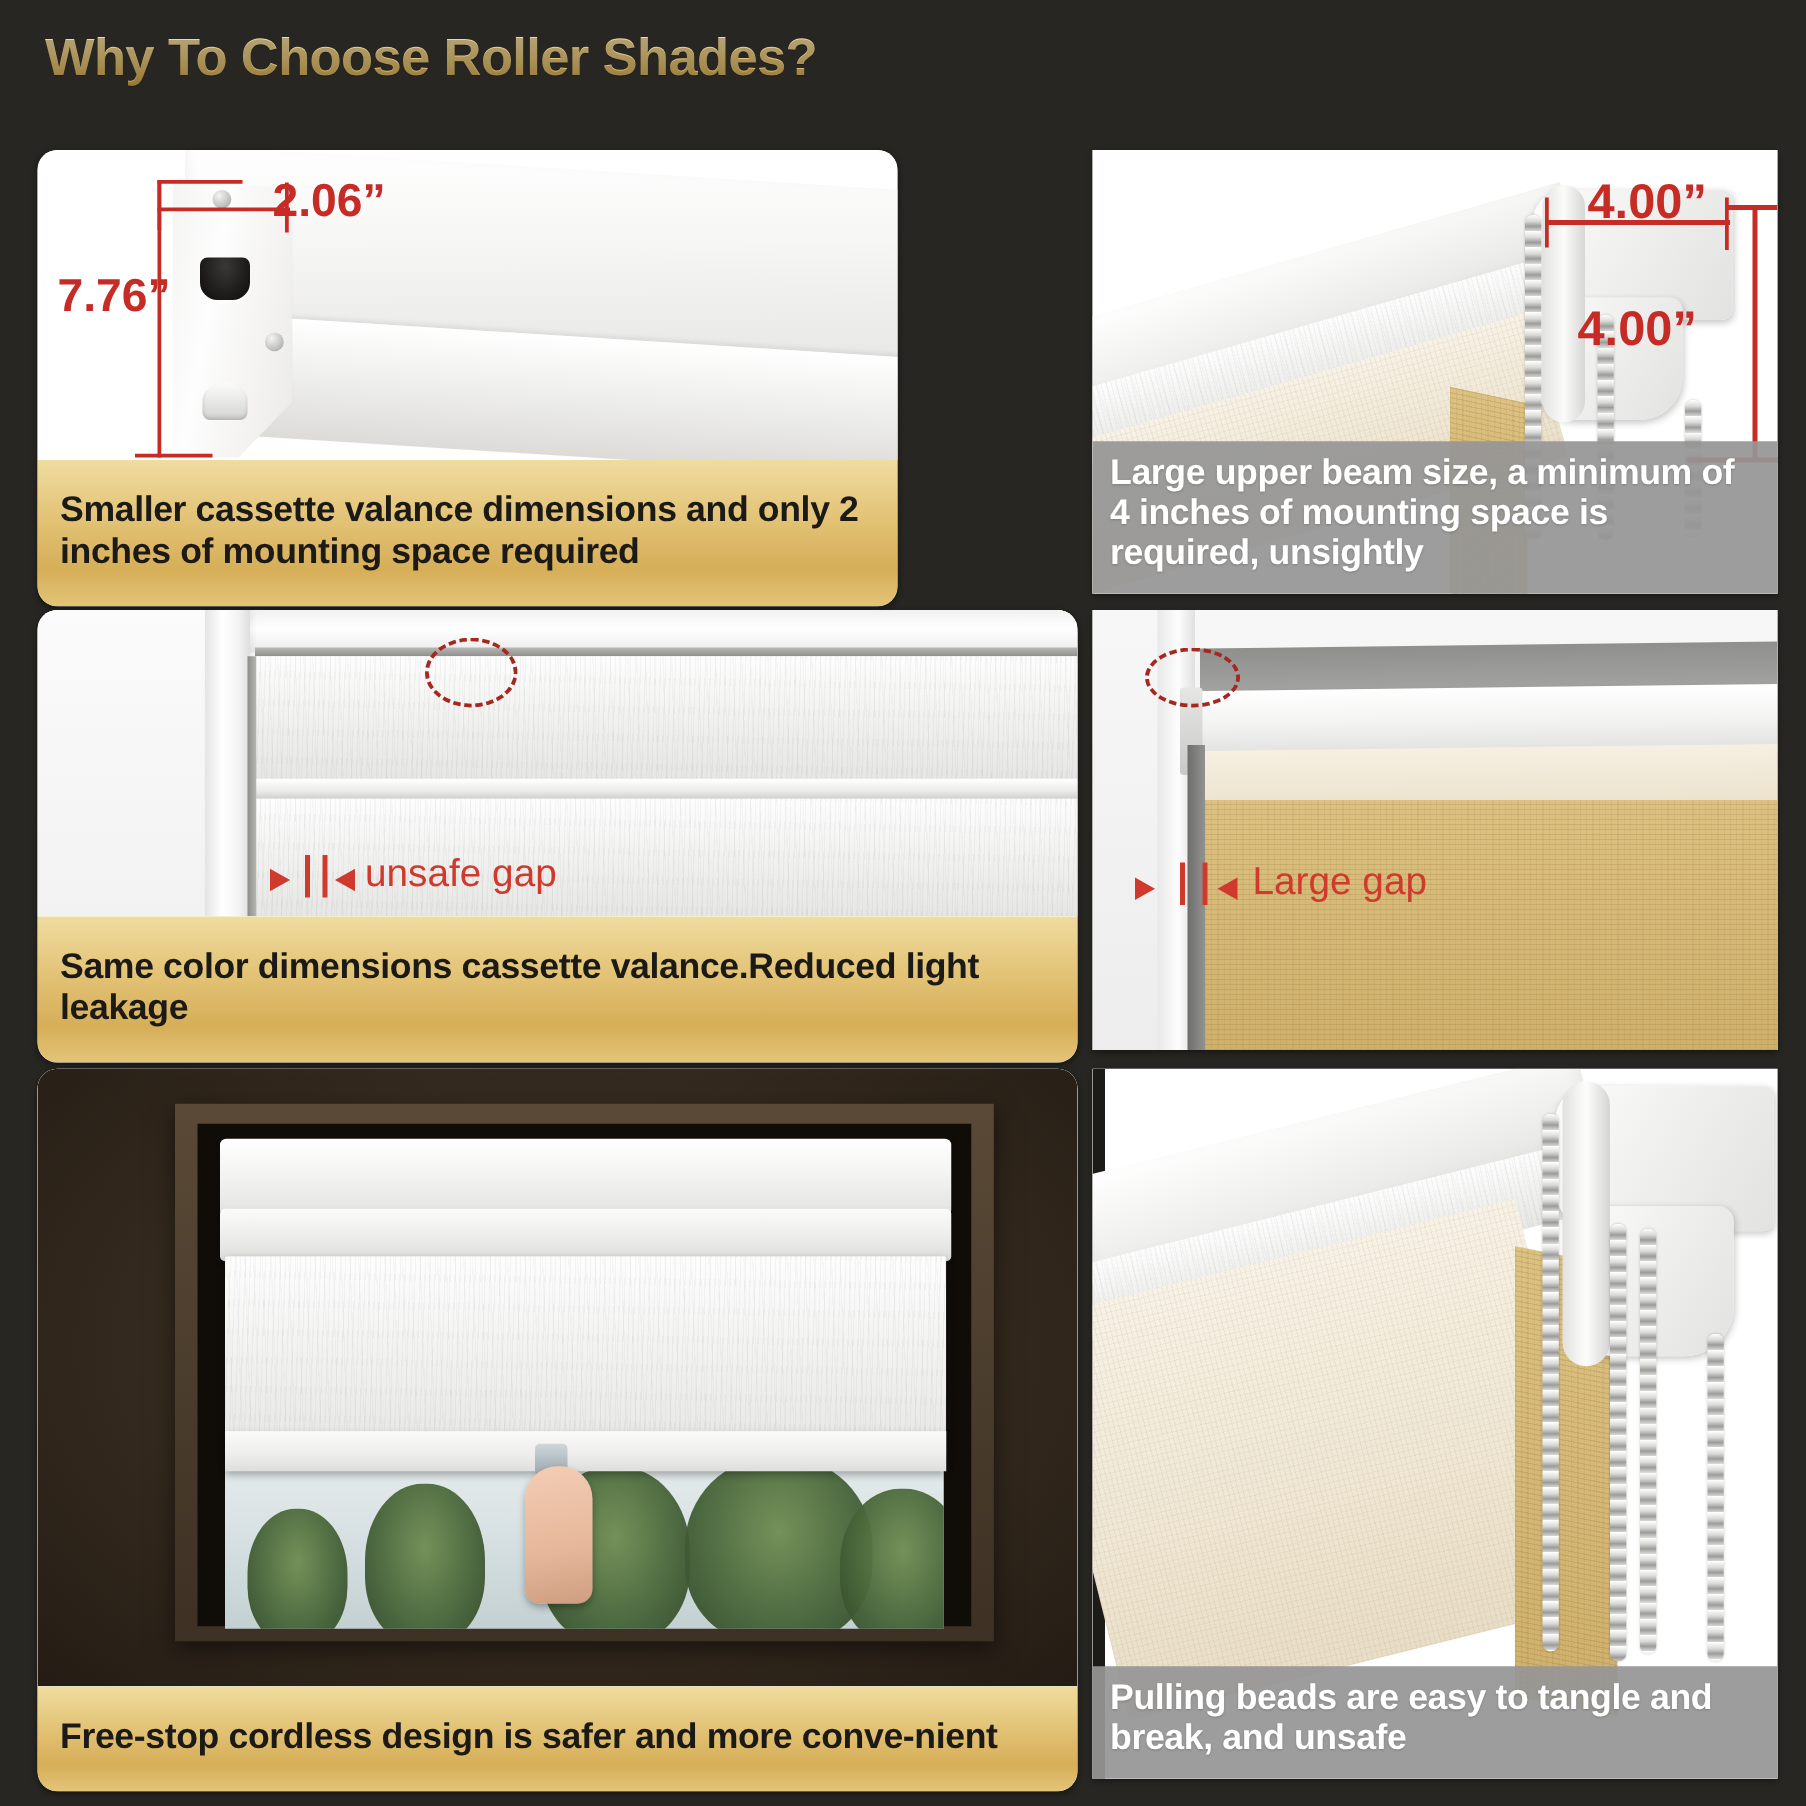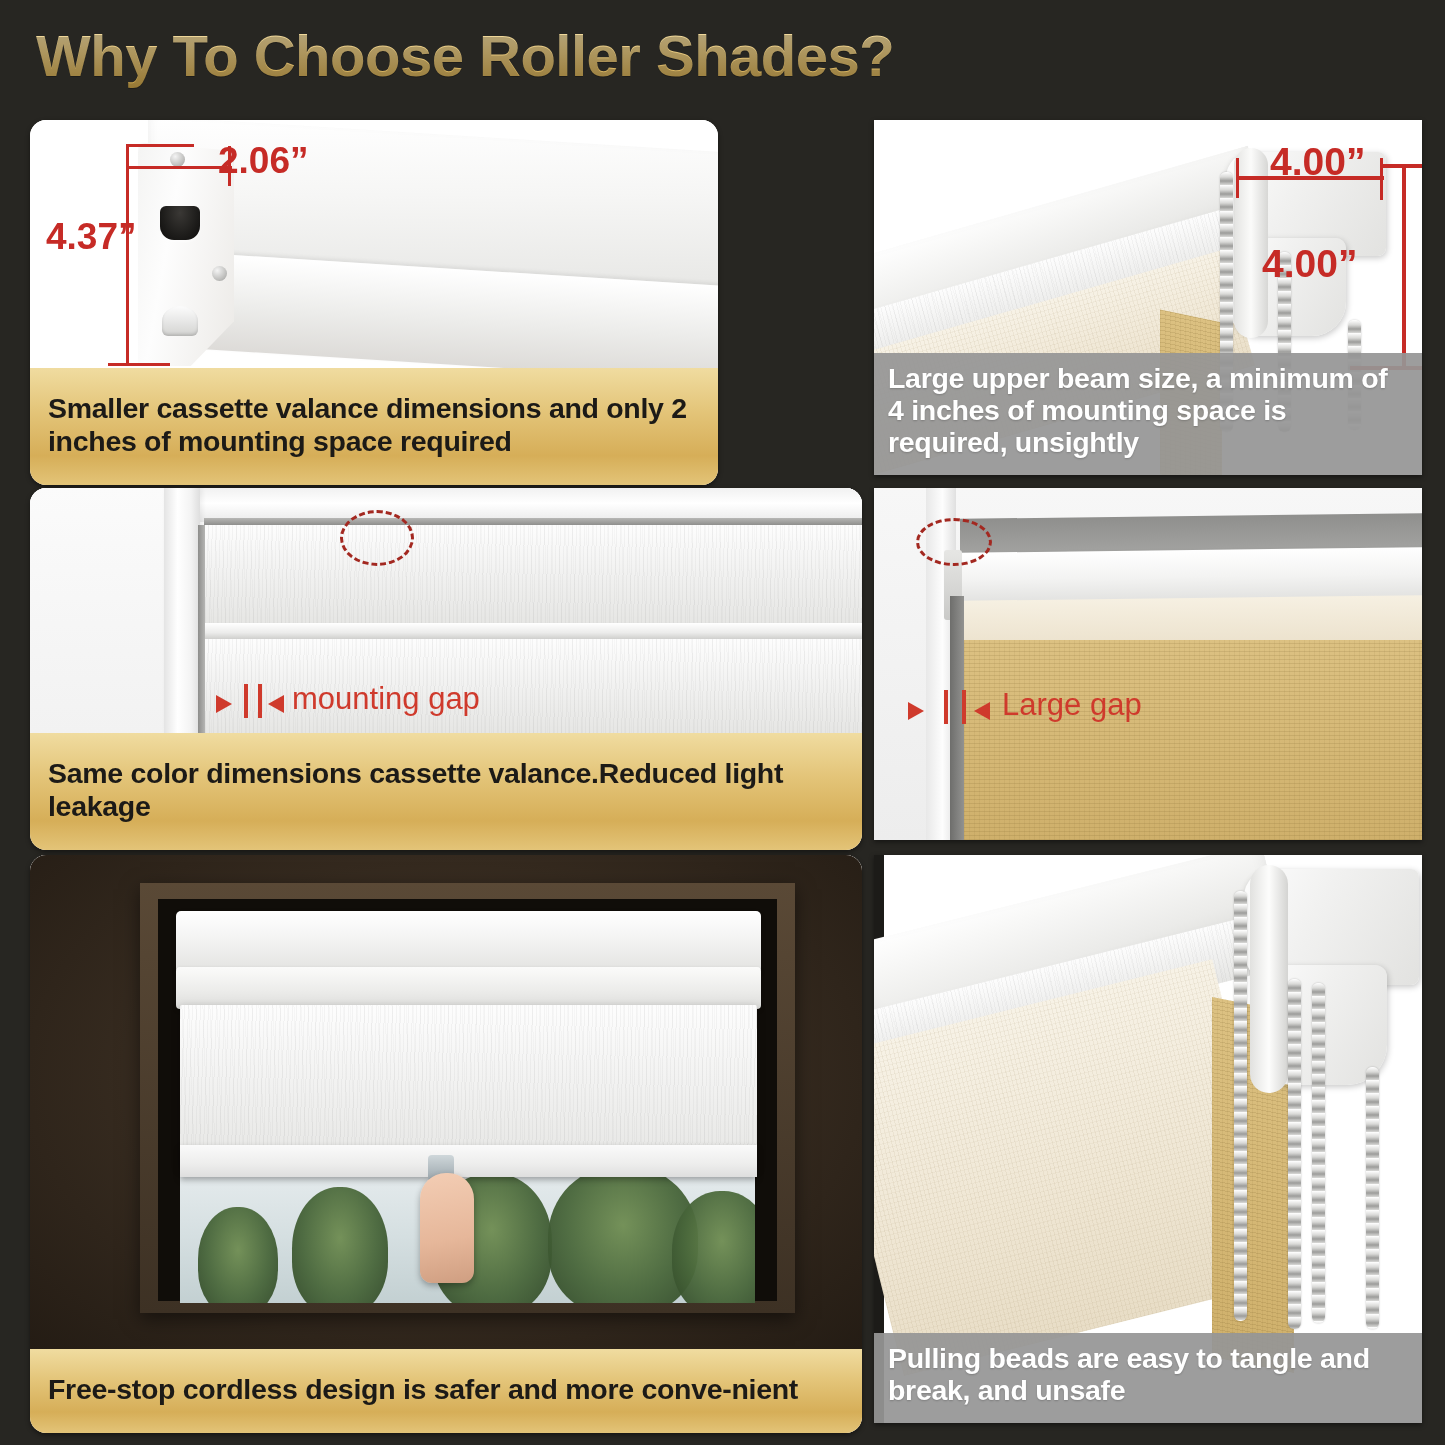--- a/index.html
+++ b/index.html
@@ -9,21 +9,21 @@
     background:#272622;
     font-family:"Liberation Sans", sans-serif;
     overflow:hidden;
   }
 
   .page { position:relative; width:1445px; height:1445px; background:#272622; }
 
   
   .title {
     position:absolute; left:36px; top:22px;
-    font-size:58px; font-weight:bold;
+    font-size:42px; font-weight:bold;
     letter-spacing:-0.5px;
     color:#efd18a;
     background:linear-gradient(180deg,#f5e3b0 0%,#e8c97f 45%,#c9a044 100%);
     -webkit-background-clip:text; background-clip:text;
     -webkit-text-fill-color:transparent;
     text-shadow:0 1px 0 rgba(0,0,0,0.25);
     white-space:nowrap;
   }
 
   
@@ -319,21 +319,21 @@
           <div class="p1-screw" style="left:182px; top:146px;"></div>
 
           <div class="rline" style="left:96px; top:24px; width:2.5px; height:40px;"></div>
           <div class="rline" style="left:96px; top:46px; width:106px; height:3px;"></div>
           <div class="rline" style="left:198px; top:26px; width:2.5px; height:40px;"></div>
           <div class="dim" style="left:188px; top:20px; font-size:37px;">2.06”</div>
 
           <div class="rline" style="left:96px; top:24px; width:68px; height:3px;"></div>
           <div class="rline" style="left:96px; top:24px; width:3px; height:222px;"></div>
           <div class="rline" style="left:78px; top:243px; width:62px; height:3px;"></div>
-          <div class="dim" style="left:16px; top:96px; font-size:37px;">4.37”</div>
+          <div class="dim" style="left:16px; top:96px; font-size:37px;">7.76”</div>
         </div>
         <div class="caption-gold">Smaller cassette valance dimensions and only 2 inches of mounting space required</div>
       </div>
     </div>
 
     <div class="cell" style="left:874px; top:10px; width:548px; height:355px;">
       <div class="panel-bad">
         <div class="photo">
 
           <div class="roll-tube" style="left:-20px; top:140px; width:420px; height:72px; transform:rotate(-16deg); transform-origin:left center;"></div>
@@ -374,21 +374,21 @@
           <div class="w3-mid"></div>
           <div class="w3-fab2 fabric-white"></div>
           <div class="w3-gapline"></div>
 
           <div class="dashed-ellipse" style="left:310px; top:22px; width:74px; height:56px;"></div>
 
           <div class="arrow-r" style="left:186px; top:207px;"></div>
           <div class="rline" style="left:214px; top:196px; width:4px; height:34px; background:#cf3a2c;"></div>
           <div class="rline" style="left:228px; top:196px; width:4px; height:34px; background:#cf3a2c;"></div>
           <div class="arrow-l" style="left:238px; top:207px;"></div>
-          <div class="gaplabel" style="left:262px; top:193px;">mounting gap</div>
+          <div class="gaplabel" style="left:262px; top:193px;">unsafe gap</div>
         </div>
         <div class="caption-gold">Same color dimensions cassette valance.Reduced light leakage</div>
       </div>
     </div>
 
     <div class="cell" style="left:874px; top:378px; width:548px; height:352px;">
       <div class="panel-bad">
         <div class="photo">
           <div class="w4-wall"></div>
           <div class="w4-casing"></div>

